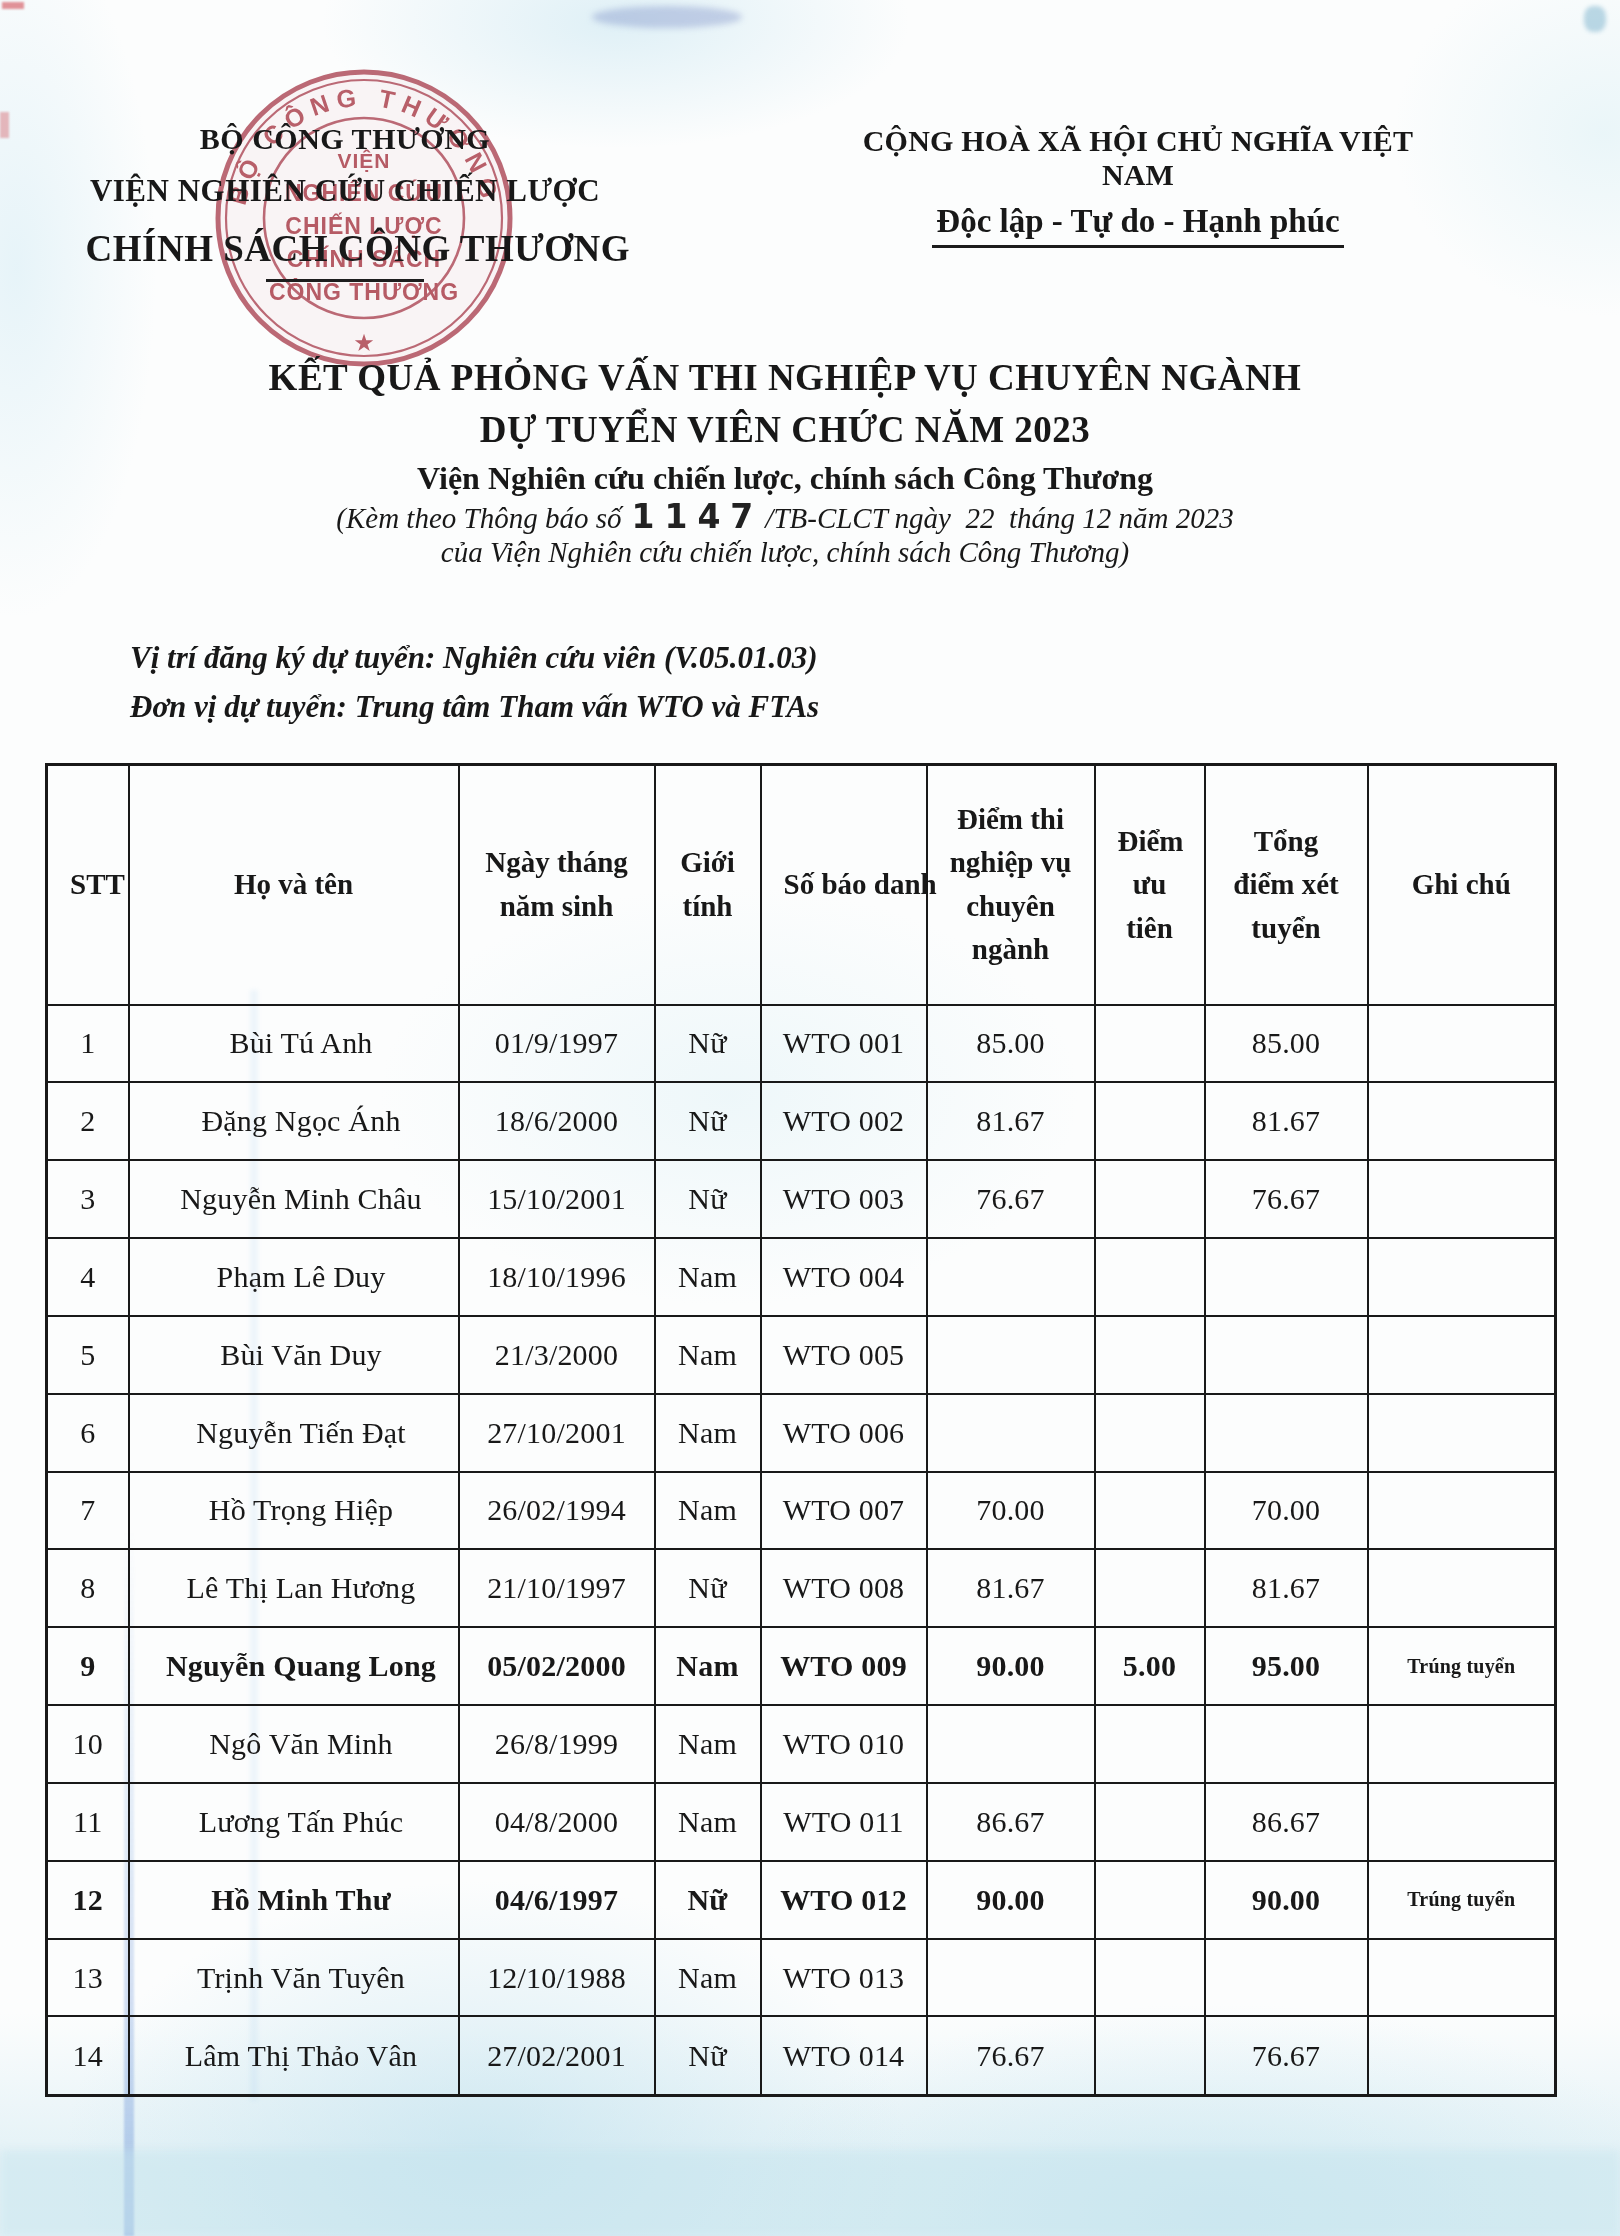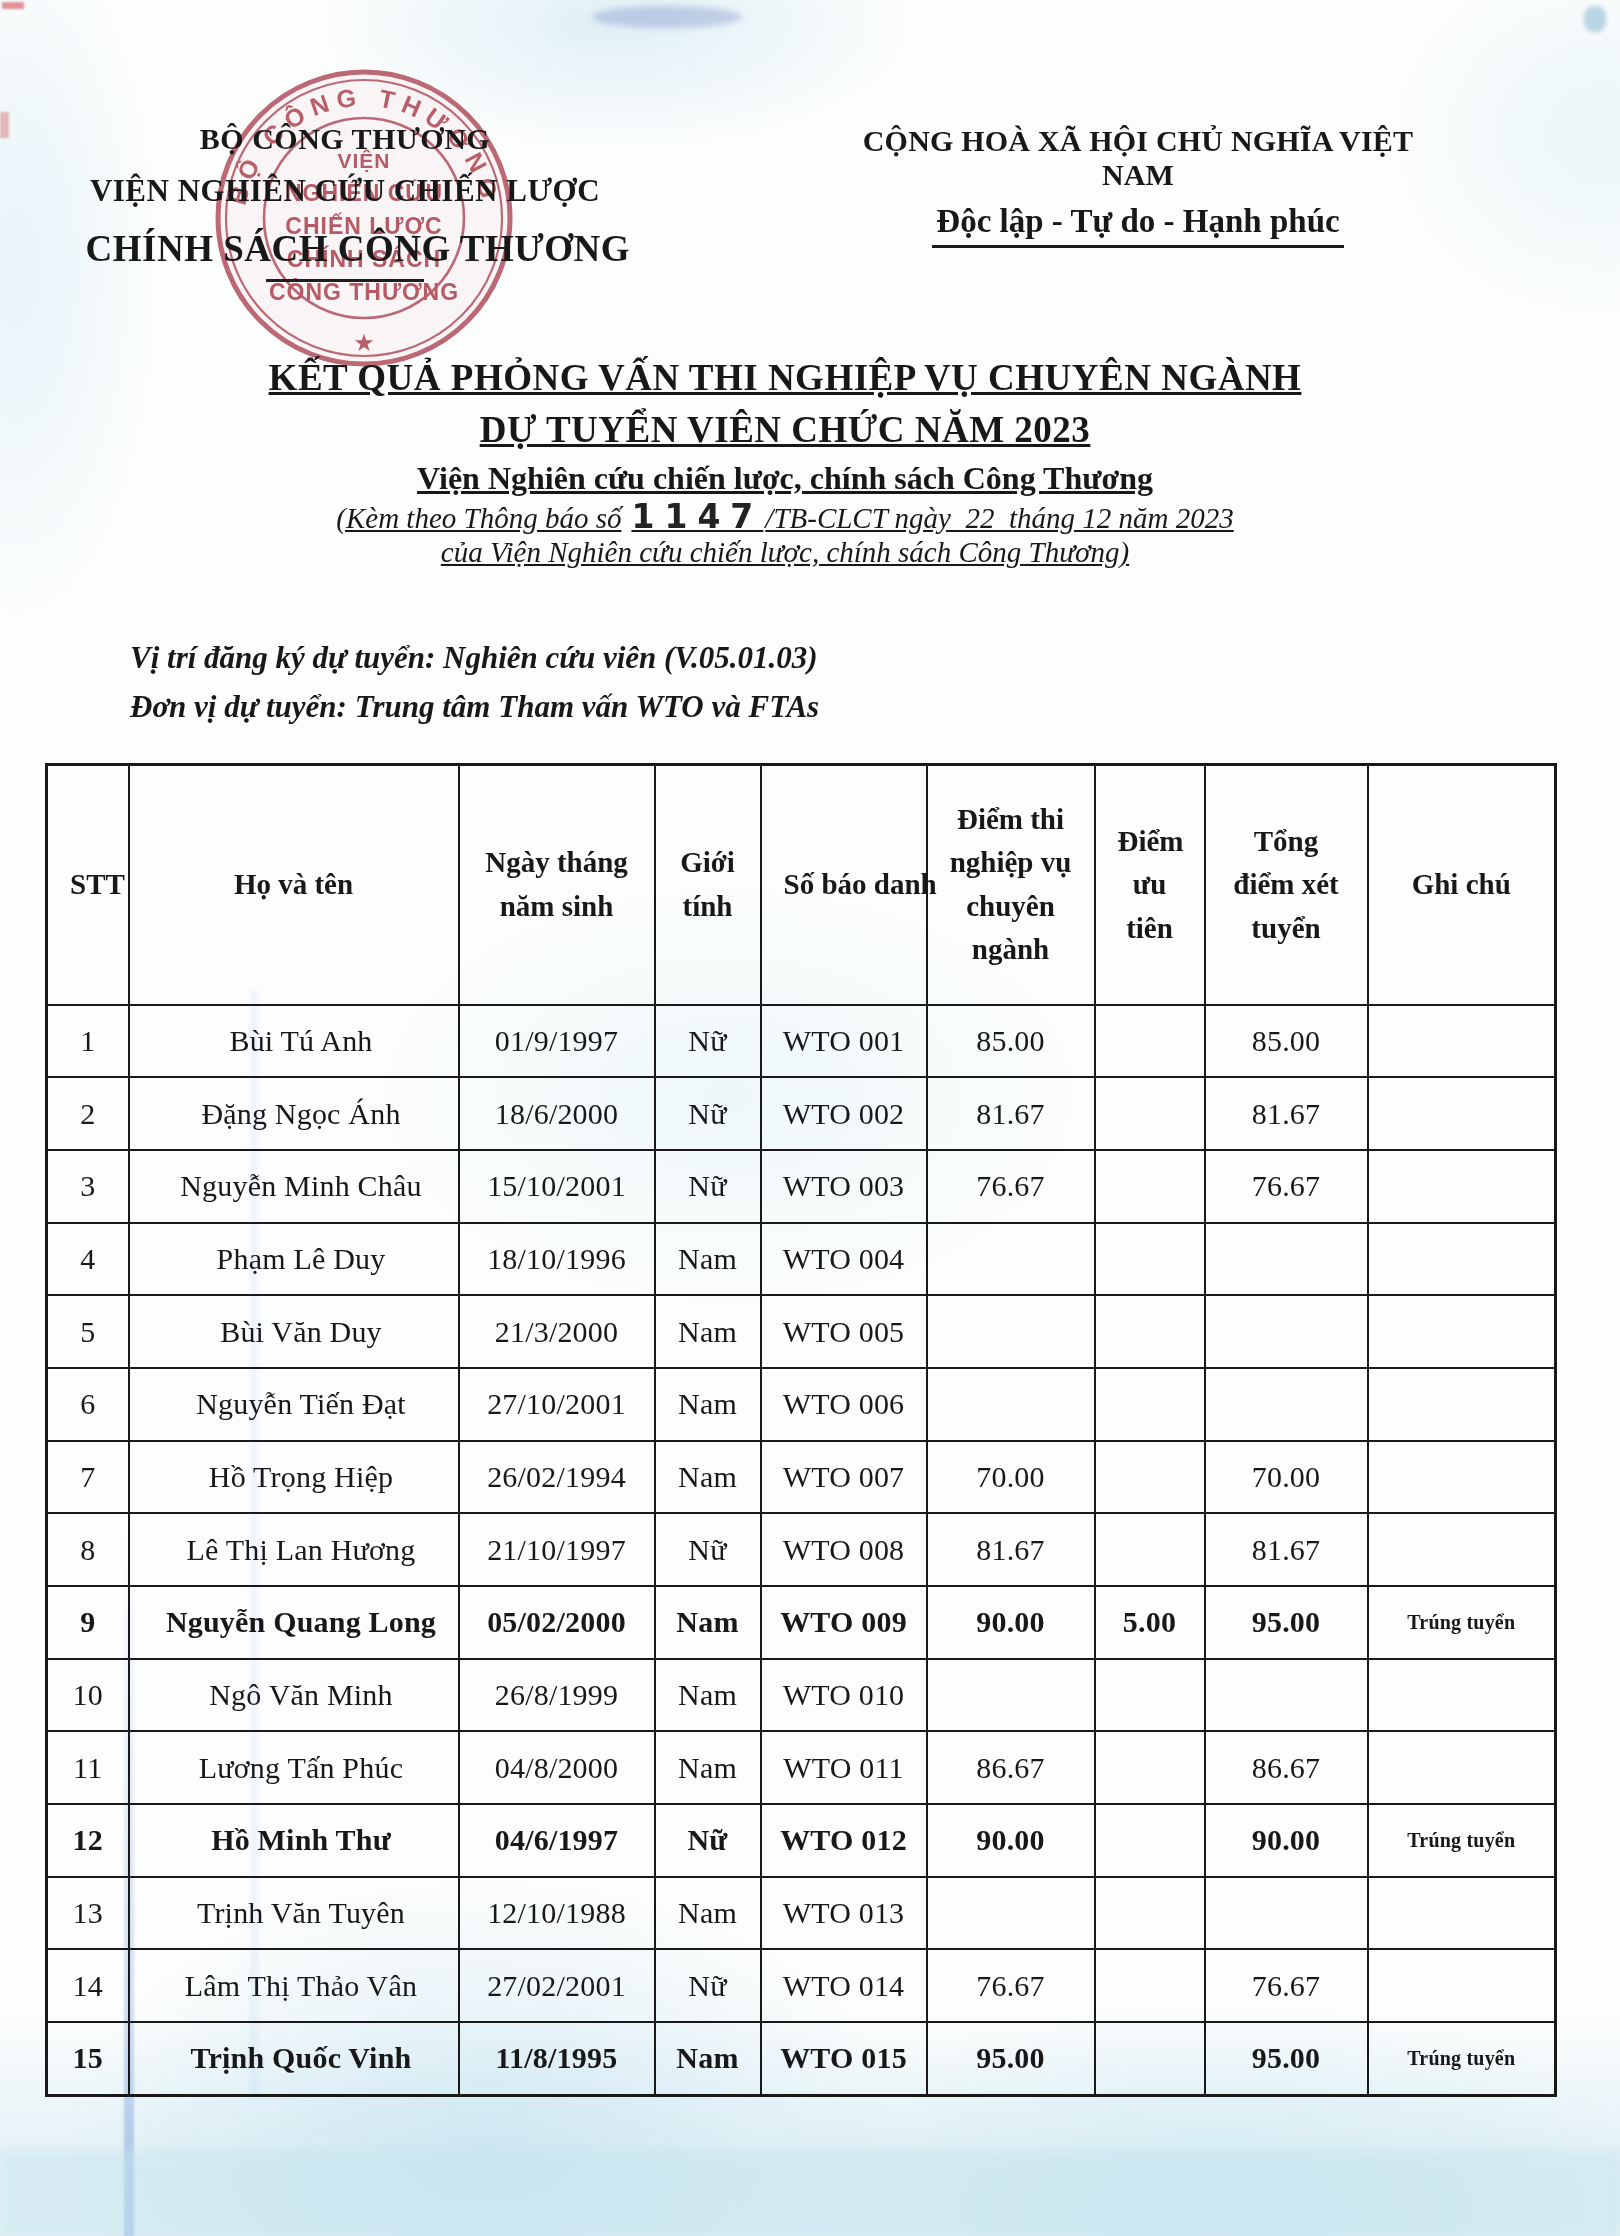--- a/index.html
+++ b/index.html
@@ -41,21 +41,21 @@
   .org-left .l1{font-size:30px;letter-spacing:.5px;}
   .org-left .l2{font-size:31px;margin-top:17px;letter-spacing:.5px;}
   .org-left .l3{font-size:37px;margin-top:18px;letter-spacing:.5px;text-align:right;}
   .org-underline{width:158px;height:3px;background:#1e1e1e;margin:9px auto 0;}
 
   .nat-right{position:absolute;left:838px;top:124px;width:600px;text-align:center;z-index:2;font-weight:bold;}
   .nat-right .l1{font-size:30px;letter-spacing:.2px;}
   .nat-right .motto{display:inline-block;font-size:33px;margin-top:11px;padding:0 4px 5px;border-bottom:3.5px solid #1c1c1c;}
 
   
-  .title-block{position:absolute;left:30px;top:356px;width:1510px;text-align:center;z-index:2;text-decoration:underline;}
+  .title-block{position:absolute;left:30px;top:356px;width:1510px;text-align:center;z-index:2;}
   .title-block .t1{font-size:37px;font-weight:bold;letter-spacing:.5px;margin-bottom:9px;}
   .title-block .t2{font-size:32px;font-weight:bold;margin-top:3px;}
   .title-block .t3{font-size:29px;font-style:italic;margin-top:0;white-space:pre-wrap;}
   .stamp-no{font-family:"DejaVu Sans","Liberation Sans",sans-serif;font-style:normal;font-weight:bold;
     font-size:33px;letter-spacing:10px;margin:0 2px 0 10px;color:#222;}
 
   
   .pos-block{position:absolute;left:130px;top:640px;z-index:2;font-weight:bold;font-style:italic;font-size:31px;}
   .pos-block .p2{margin-top:13px;}
 
@@ -305,27 +305,16 @@
       <td class="c-stt">14</td>
       <td class="c-name">Lâm Thị Thảo Vân</td>
       <td class="c-dob">27/02/2001</td>
       <td class="c-gender">Nữ</td>
       <td class="c-sbd">WTO 014</td>
       <td class="c-score">76.67</td>
       <td class="c-priority"></td>
       <td class="c-total">76.67</td>
       <td class="c-note"></td>
     </tr>
-        <tr class="winner">
-      <td class="c-stt">15</td>
-      <td class="c-name">Trịnh Quốc Vinh</td>
-      <td class="c-dob">11/8/1995</td>
-      <td class="c-gender">Nam</td>
-      <td class="c-sbd">WTO 015</td>
-      <td class="c-score">95.00</td>
-      <td class="c-priority"></td>
-      <td class="c-total">95.00</td>
-      <td class="c-note">Trúng tuyển</td>
-    </tr>
       </tbody>
   </table>
 
 </div>
 
 </body></html>

